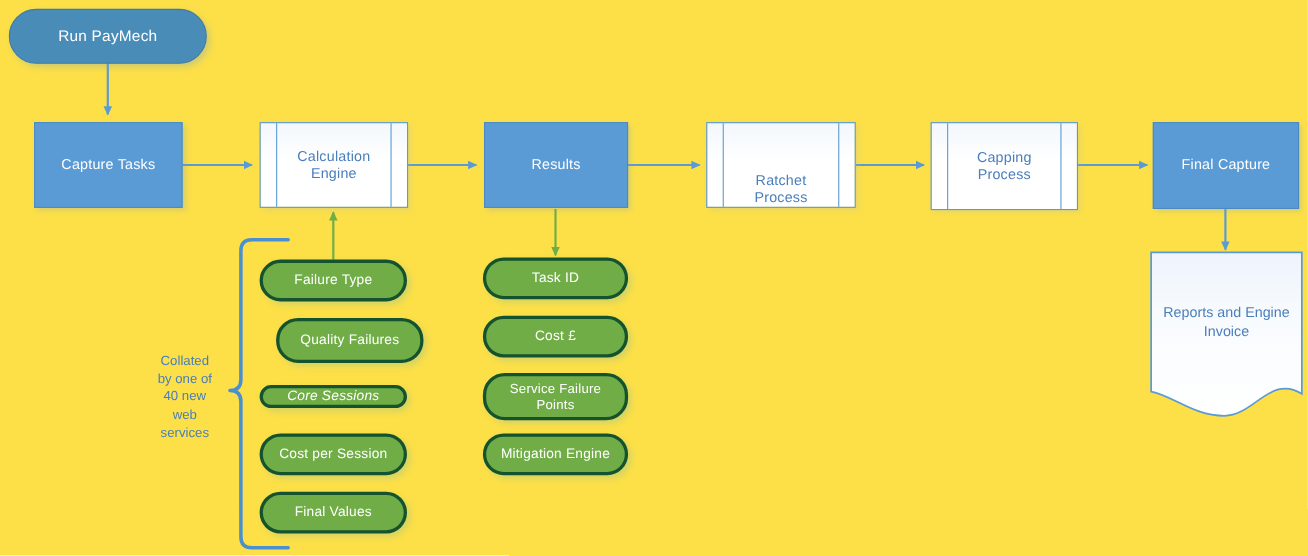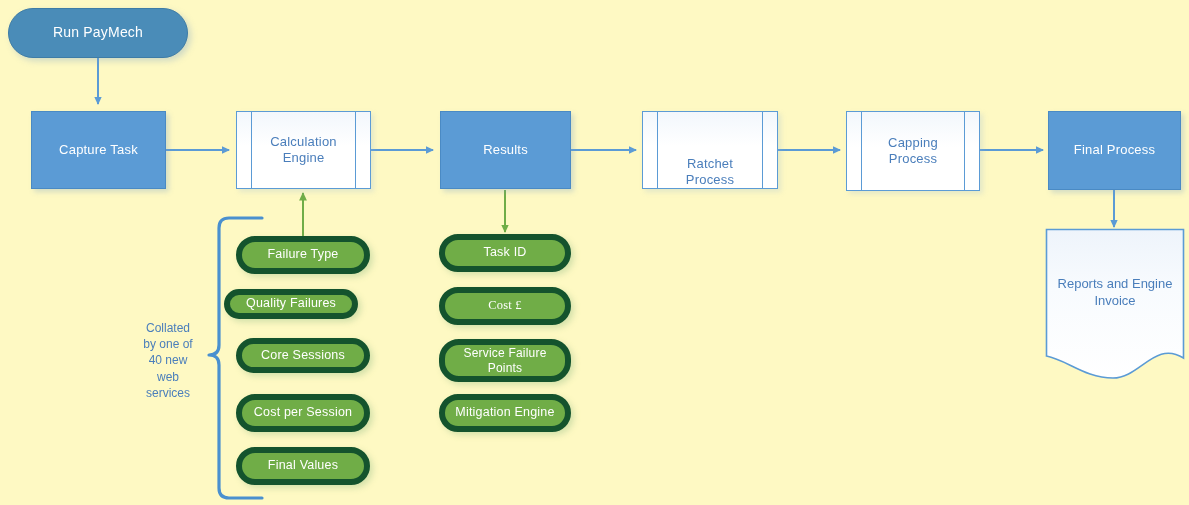--- a/index.html
+++ b/index.html
@@ -8,21 +8,21 @@
     padding: 0;
     background: #ffffff;
   }
   body {
     font-family: "Liberation Sans", sans-serif;
   }
   #canvas {
     position: relative;
     width: 1189px;
     height: 505px;
-    background: #fef9c3;
+    background: #fde047;
     overflow: hidden;
   }
   
   .node {
     position: absolute;
     box-sizing: border-box;
     display: flex;
     align-items: center;
     justify-content: center;
     text-align: center;
@@ -70,21 +70,21 @@
     bottom: 0;
     width: 0;
     border-left: 1px solid #5B9BD5;
   }
   .predef .bar.left  { left: 14px; }
   .predef .bar.right { right: 14px; }
 
   
   .pill-green {
     background: #70AD47;
-    border: 6px solid #14532d;
+    border: 3px solid #14532d;
     border-radius: 20px;
     color: #ffffff;
     font-size: 12.5px;
     box-shadow: 3px 3px 6px rgba(160,195,140,0.45);
   }
 
   
   .document {
     position: absolute;
     color: #4a7ebb;
@@ -171,21 +171,21 @@
                Q 219,355 209,355 Q 219,355 219,365 L 219,488
                Q 219,498 229,498 L 262,498" fill="none" stroke="#4A90CF" stroke-width="3.2" stroke-linecap="round" stroke-linejoin="round"></path>
     </g>
   </svg>
 
   <div class="node terminator" style="left:8px; top:8px; width:180px; height:50px;">
     <span class="node-label">Run PayMech</span>
   </div>
 
   <div class="node proc-blue" style="left:31px; top:111px; width:135px; height:78px;">
-    <span class="node-label">Capture Task</span>
+    <span class="node-label">Capture Tasks</span>
   </div>
 
   <div class="node predef" style="left:236px; top:111px; width:135px; height:78px;">
     <span class="bar left"></span>
     <span class="bar right"></span>
     <span class="node-label">Calculation
 Engine</span>
   </div>
 
   <div class="node proc-blue" style="left:440px; top:111px; width:131px; height:78px;">
@@ -200,64 +200,64 @@
   </div>
 
   <div class="node predef" style="left:846px; top:111px; width:134px; height:80px;">
     <span class="bar left"></span>
     <span class="bar right"></span>
     <span class="node-label">Capping
 Process</span>
   </div>
 
   <div class="node proc-blue" style="left:1048px; top:111px; width:133px; height:79px;">
-    <span class="node-label">Final Process</span>
+    <span class="node-label">Final Capture</span>
   </div>
 
   <div class="document" style="left:1045px; top:228px; width:140px; height:152px;">
     <svg width="140" height="152" style="position:absolute; left:0; top:0;">
       <linearGradient id="docGrad" x1="0" y1="0" x2="0" y2="1">
         <stop offset="0%" stop-color="#eef4fb"></stop>
         <stop offset="40%" stop-color="#f8fbfe"></stop>
         <stop offset="100%" stop-color="#ffffff"></stop>
       </linearGradient>
       <path d="M 1.5,1.5 L 138.5,1.5 L 138.5,130
                C 110,112 95,150 68,150
                C 40,150 22,132 1.5,128 Z" fill="url(#docGrad)" stroke="#5B9BD5" stroke-width="1.6"></path>
     </svg>
     <span class="doc-text" style="top:48px;">Reports and Engine
 Invoice</span>
   </div>
 
   <div class="node pill-green" style="left:236px; top:236px; width:134px; height:38px;">
     <span class="node-label">Failure Type</span>
   </div>
-  <div class="node pill-green" style="left:224px; top:289px; width:134px; height:30px;">
+  <div class="node pill-green" style="left:251px; top:289px; width:134px; height:41px;">
     <span class="node-label">Quality Failures</span>
   </div>
-  <div class="node pill-green" style="left:236px; top:338px; width:134px; height:35px;">
+  <div class="node pill-green" style="left:236px; top:350px; width:134px; height:21px;font-style:italic;">
     <span class="node-label">Core Sessions</span>
   </div>
   <div class="node pill-green" style="left:236px; top:394px; width:134px; height:38px;">
     <span class="node-label">Cost per Session</span>
   </div>
   <div class="node pill-green" style="left:236px; top:447px; width:134px; height:38px;">
     <span class="node-label">Final Values</span>
   </div>
 
   <div class="brace-label" style="left:126px; top:320px; width:84px;">Collated
 by one of
 40 new
 web
 services</div>
 
   <div class="node pill-green" style="left:439px; top:234px; width:132px; height:38px;">
     <span class="node-label">Task ID</span>
   </div>
-  <div class="node pill-green" style="left:439px; top:287px; width:132px; height:38px;font-family:Liberation Serif, serif;">
+  <div class="node pill-green" style="left:439px; top:287px; width:132px; height:38px;">
     <span class="node-label">Cost £</span>
   </div>
   <div class="node pill-green" style="left:439px; top:339px; width:132px; height:43px;">
     <span class="node-label" style="font-size:12px;">Service Failure
 Points</span>
   </div>
   <div class="node pill-green" style="left:439px; top:394px; width:132px; height:38px;">
     <span class="node-label">Mitigation Engine</span>
   </div>
 

